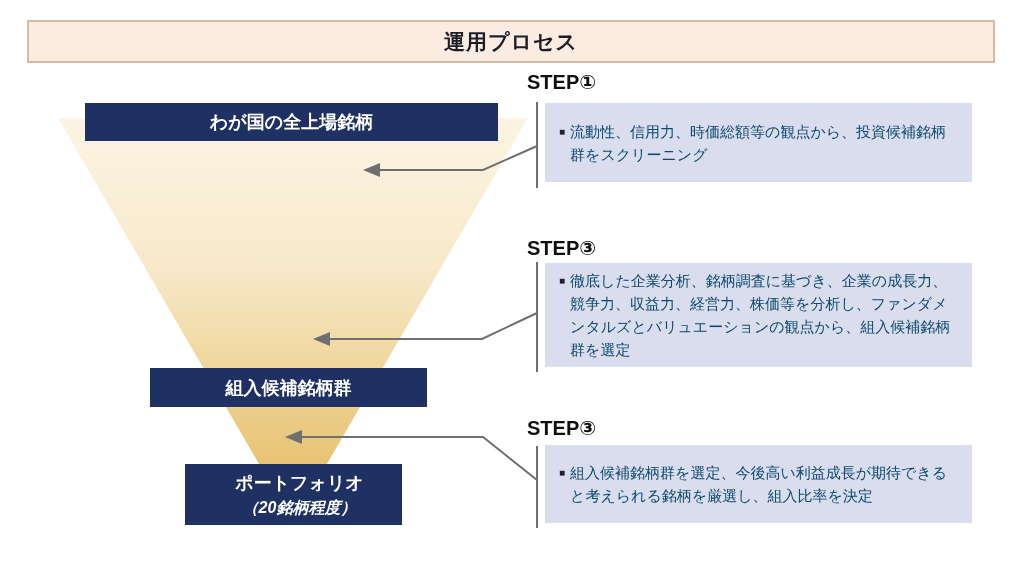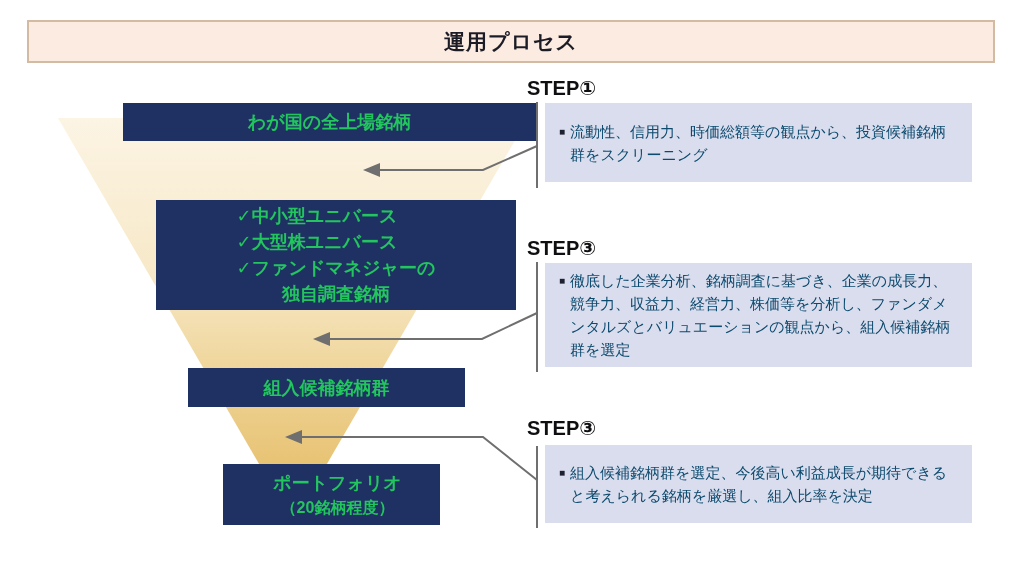--- a/index.html
+++ b/index.html
@@ -15,38 +15,37 @@
   }
   .title-bar span{font-size:21px;font-weight:bold;color:#1c1c26;letter-spacing:1px;}
   
   .funnel{
     position:absolute;left:58px;top:118px;width:470px;height:376px;
     background:linear-gradient(180deg,#fcf4e4 0%,#f7e9c9 40%,#eed395 70%,#e5bd68 100%);
     clip-path:polygon(0% 0%,100% 0%,53.5% 100%,46.5% 100%);
   }
   
   .navy-box{
-    position:absolute;background:#1e3162;color:#22c55e;font-weight:bold;
+    position:absolute;background:#1e3162;color:#ffffff;font-weight:bold;
     display:flex;flex-direction:column;align-items:center;justify-content:center;
     text-align:center;
-    margin-left:38px;
   }
   .box1{left:85px;top:103px;width:413px;height:38px;font-size:18px;}
   .box2{left:118px;top:200px;width:360px;height:110px;font-size:18px;}
   .box2-inner{display:inline-block;text-align:left;line-height:26px;}
   .box2-inner .line-indent{text-align:center;}
   .box3{left:150px;top:368px;width:277px;height:39px;font-size:18px;text-align:right;}
   .box4{left:185px;top:464px;width:205px;height:61px;padding-left:12px;}
   .box4 .l1{font-size:18px;line-height:26px;}
-  .box4 .l2{font-size:16px;line-height:24px;}
+  .box4 .l2{font-size:16px;line-height:24px;font-style:italic;}
   
   .step-label{
     position:absolute;left:527px;font-size:20px;font-weight:bold;color:#0f0f12;
   }
-  .label1{top:76px;} .label2{top:236px;} .label3{top:416px;}
+  .label1{top:70px;} .label2{top:236px;} .label3{top:416px;}
   .step-box{
     position:absolute;left:545px;width:427px;background:#dadded;
     display:flex;align-items:center;box-sizing:border-box;padding:0 14px;
   }
   .sbox1{top:103px;height:79px;}
   .sbox2{top:263px;height:104px;}
   .sbox3{top:445px;height:78px;}
   .step-content{display:flex;align-items:flex-start;}
   .bullet{flex:0 0 auto;font-size:10px;line-height:23px;margin-right:5px;color:#1e2230;}
   .step-text{font-size:15px;line-height:23px;color:#0c4a6e;}
@@ -65,28 +64,20 @@
   <div class="title-bar">
     <span>運用プロセス</span>
   </div>
 
   <div class="funnel"></div>
 
   <div class="navy-box box1">
     <div>わが国の全上場銘柄</div>
   </div>
 
-  <div class="navy-box box2">
-    <div class="box2-inner">
-      <div>✓中小型ユニバース</div>
-      <div>✓大型株ユニバース</div>
-      <div>✓ファンドマネジャーの</div>
-      <div class="line-indent">独自調査銘柄</div>
-    </div>
-  </div>
 
   <div class="navy-box box3">
     <div>組入候補銘柄群</div>
   </div>
 
   <div class="navy-box box4">
     <div class="l1">ポートフォリオ</div>
     <div class="l2">（20銘柄程度）</div>
   </div>
 

